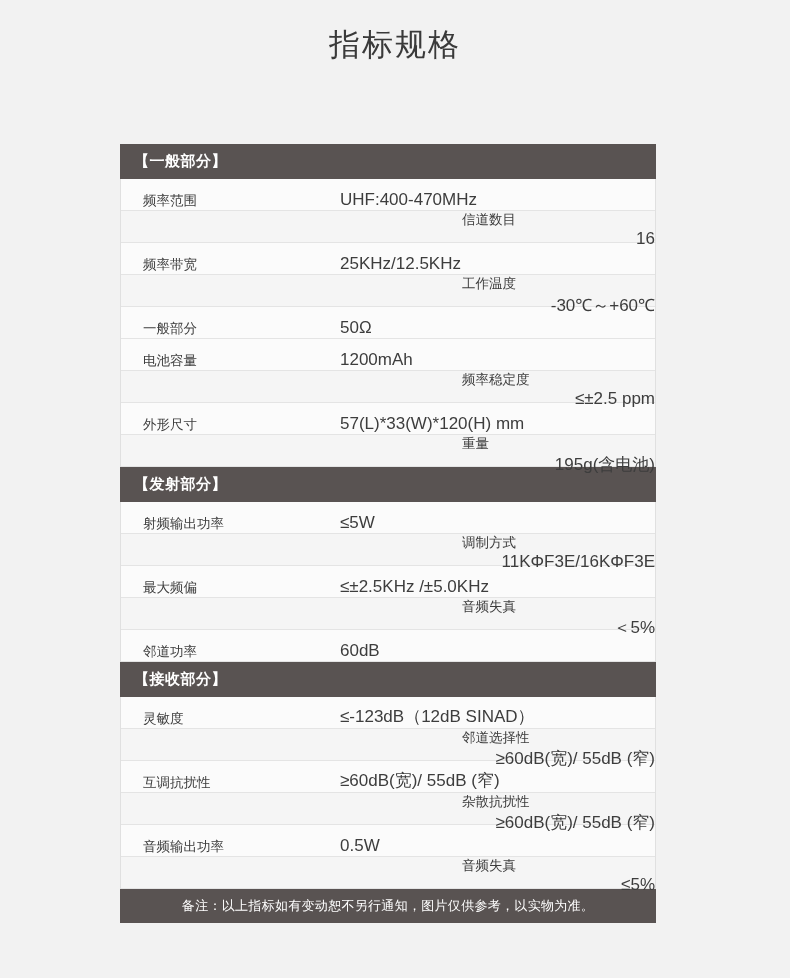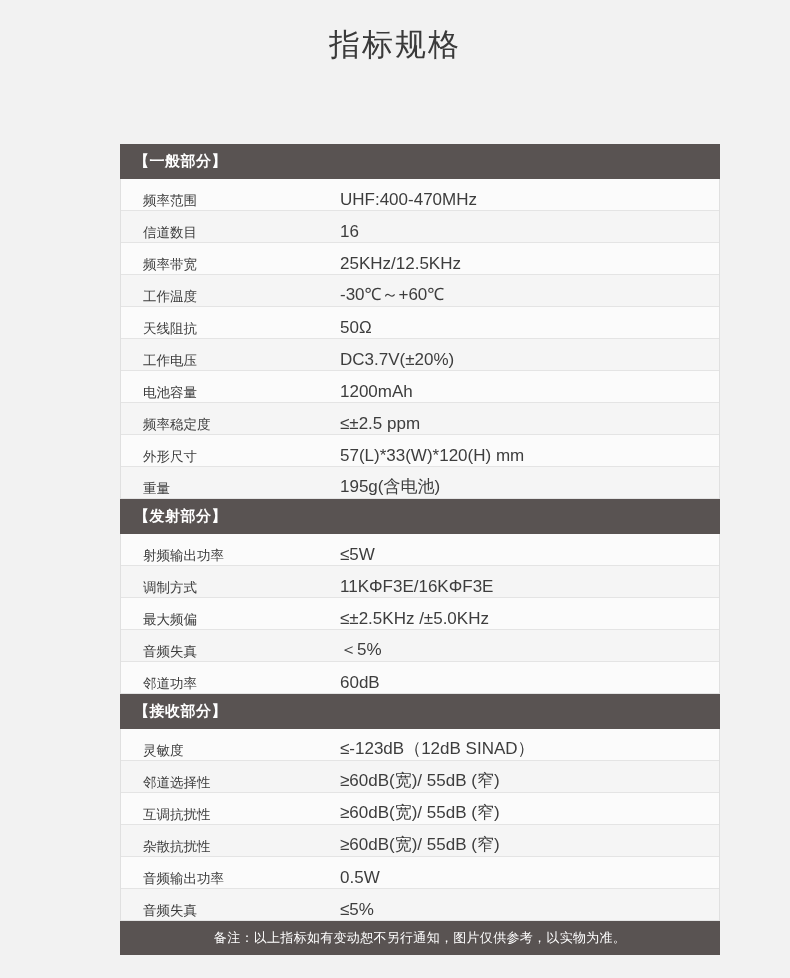--- a/index.html
+++ b/index.html
@@ -26,21 +26,21 @@
     color: #3a3a3a;
     letter-spacing: 2px;
     padding-top: 24px;
     font-weight: normal;
     margin: 0;
   }
   .spec-table {
     position: absolute;
     left: 120px;
     top: 144px;
-    width: 600px;
+    width: 536px;
     background: #0ea5e9;
     border-collapse: collapse;
   }
   .section-head {
     background: #595352;
     color: #ffffff;
     font-size: 15px;
     font-weight: bold;
     padding: 8px 16px 8px 14px;
     letter-spacing: 0.5px;
@@ -48,20 +48,21 @@
   .row {
     display: flex;
     align-items: flex-end;
     border-bottom: 1px solid #e4e4e4;
     background: #fbfbfb;
     height: 32px;
     box-sizing: border-box;
   }
   .row.alt {
     background: #f5f5f5;
+    flex-direction: column;
   }
   .row .label {
     width: 215px;
     box-sizing: border-box;
     padding-left: 22px;
     font-size: 13.5px;
     color: #3d3d3d;
   }
   .row .value {
     flex: 1;
@@ -104,26 +105,22 @@
       </div>
       <div class="row">
         <span class="label">频率带宽</span>
         <span class="value">25KHz/12.5KHz</span>
       </div>
       <div class="row alt">
         <span class="label">工作温度</span>
         <span class="value">-30℃～+60℃</span>
       </div>
       <div class="row">
-        <span class="label">天线阻抗</span>
+        <span class="label">一般部分</span>
         <span class="value">50Ω</span>
-      </div>
-      <div class="row alt">
-        <span class="label">工作电压</span>
-        <span class="value">DC3.7V(±20%)</span>
       </div>
       <div class="row">
         <span class="label">电池容量</span>
         <span class="value">1200mAh</span>
       </div>
       <div class="row alt">
         <span class="label">频率稳定度</span>
         <span class="value">≤±2.5 ppm</span>
       </div>
       <div class="row">

